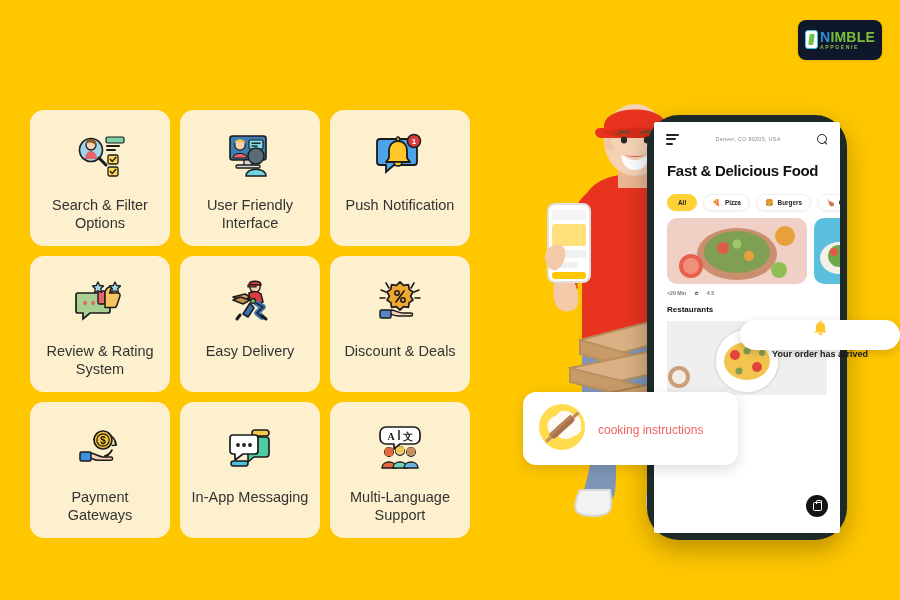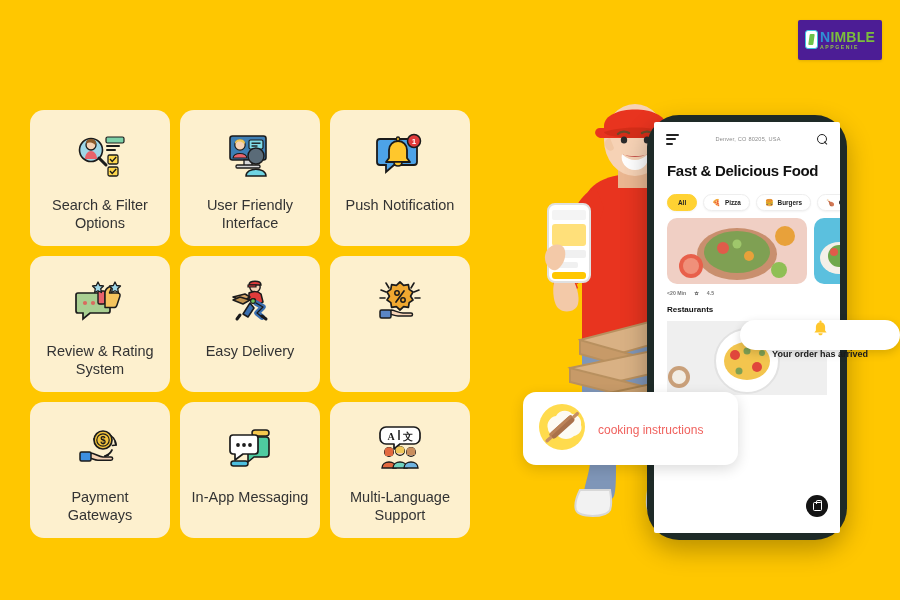--- a/index.html
+++ b/index.html
@@ -8,22 +8,22 @@
   body {
     font-family: "Liberation Sans", sans-serif;
     background:#FFC700;
     position:relative;
   }
   .stage { position:absolute; inset:0; background:#FFC700; }
 
   
   .logo-box{
     position:absolute; top:20px; right:18px;
-    width:84px; height:40px; background:#4c1d95;
-    border-radius:2px; display:flex; align-items:center; justify-content:center;
+    width:84px; height:40px; background:#0f172a;
+    border-radius:8px; display:flex; align-items:center; justify-content:center;
     box-shadow:0 1px 3px rgba(0,0,0,.12);
   }
   .logo-inner{ display:flex; align-items:center; gap:2px; }
   .logo-mark{
     width:13px; height:19px; border:1.6px solid #3EC6E0; border-radius:3px;
     position:relative; background:#ffffff; flex:none;
   }
   .logo-mark:after{
     content:""; position:absolute; left:3px; top:3px; width:5px; height:11px;
     background:#6CC24A; border-radius:1px; transform:skewX(-8deg);
@@ -259,20 +259,21 @@
             <line x1="48" y1="21" x2="43" y2="21"></line>
           </g>
           <path d="M28 5l3.6 3.3 4.8-.7.8 4.8L41 15l-2.4 4.2L41 23l-3.8 2.6-.8 4.8-4.8-.7L28 33l-3.6-3.3-4.8.7-.8-4.8L15 23l2.4-3.8L15 15l3.8-2.6.8-4.8 4.8.7z" fill="#F0A830" stroke="#1b1b1b" stroke-width="1.7" stroke-linejoin="round"></path>
           <circle cx="25" cy="16" r="2.2" fill="none" stroke="#1b1b1b" stroke-width="1.5"></circle>
           <circle cx="31" cy="23" r="2.2" fill="none" stroke="#1b1b1b" stroke-width="1.5"></circle>
           <line x1="32" y1="14" x2="24" y2="25" stroke="#1b1b1b" stroke-width="1.7" stroke-linecap="round"></line>
           <path d="M19 33c3 0 8 3 12 3h8c2 0 2 3 0 3H26c-4 0-6-2-9-2z" fill="#F6D2B5" stroke="#1b1b1b" stroke-width="1.5" stroke-linejoin="round"></path>
           <rect x="8" y="33" width="11" height="8" rx="1.5" fill="#5A86C6" stroke="#1b1b1b" stroke-width="1.5"></rect>
         </svg>
       </div>
+      <div class="lbl">Discount &amp; Deals</div>
     </div>
 
     <div class="card">
       <div class="ico">
         <svg width="56" height="50" viewBox="0 0 56 50">
           <path d="M22 16a12 12 0 0122 6" fill="none" stroke="#1b1b1b" stroke-width="1.7" stroke-linecap="round"></path>
           <path d="M44 22l-3.5 0.5M44 22l-.8-3.4" fill="none" stroke="#1b1b1b" stroke-width="1.7" stroke-linecap="round"></path>
           <path d="M40 27a12 12 0 01-7 6" fill="none" stroke="#1b1b1b" stroke-width="1.7" stroke-linecap="round"></path>
           <path d="M33 33l3.2-.9M33 33l1.2 3.1" fill="none" stroke="#1b1b1b" stroke-width="1.7" stroke-linecap="round"></path>
           <circle cx="31" cy="17" r="9" fill="#F2C33C" stroke="#1b1b1b" stroke-width="1.7"></circle>

